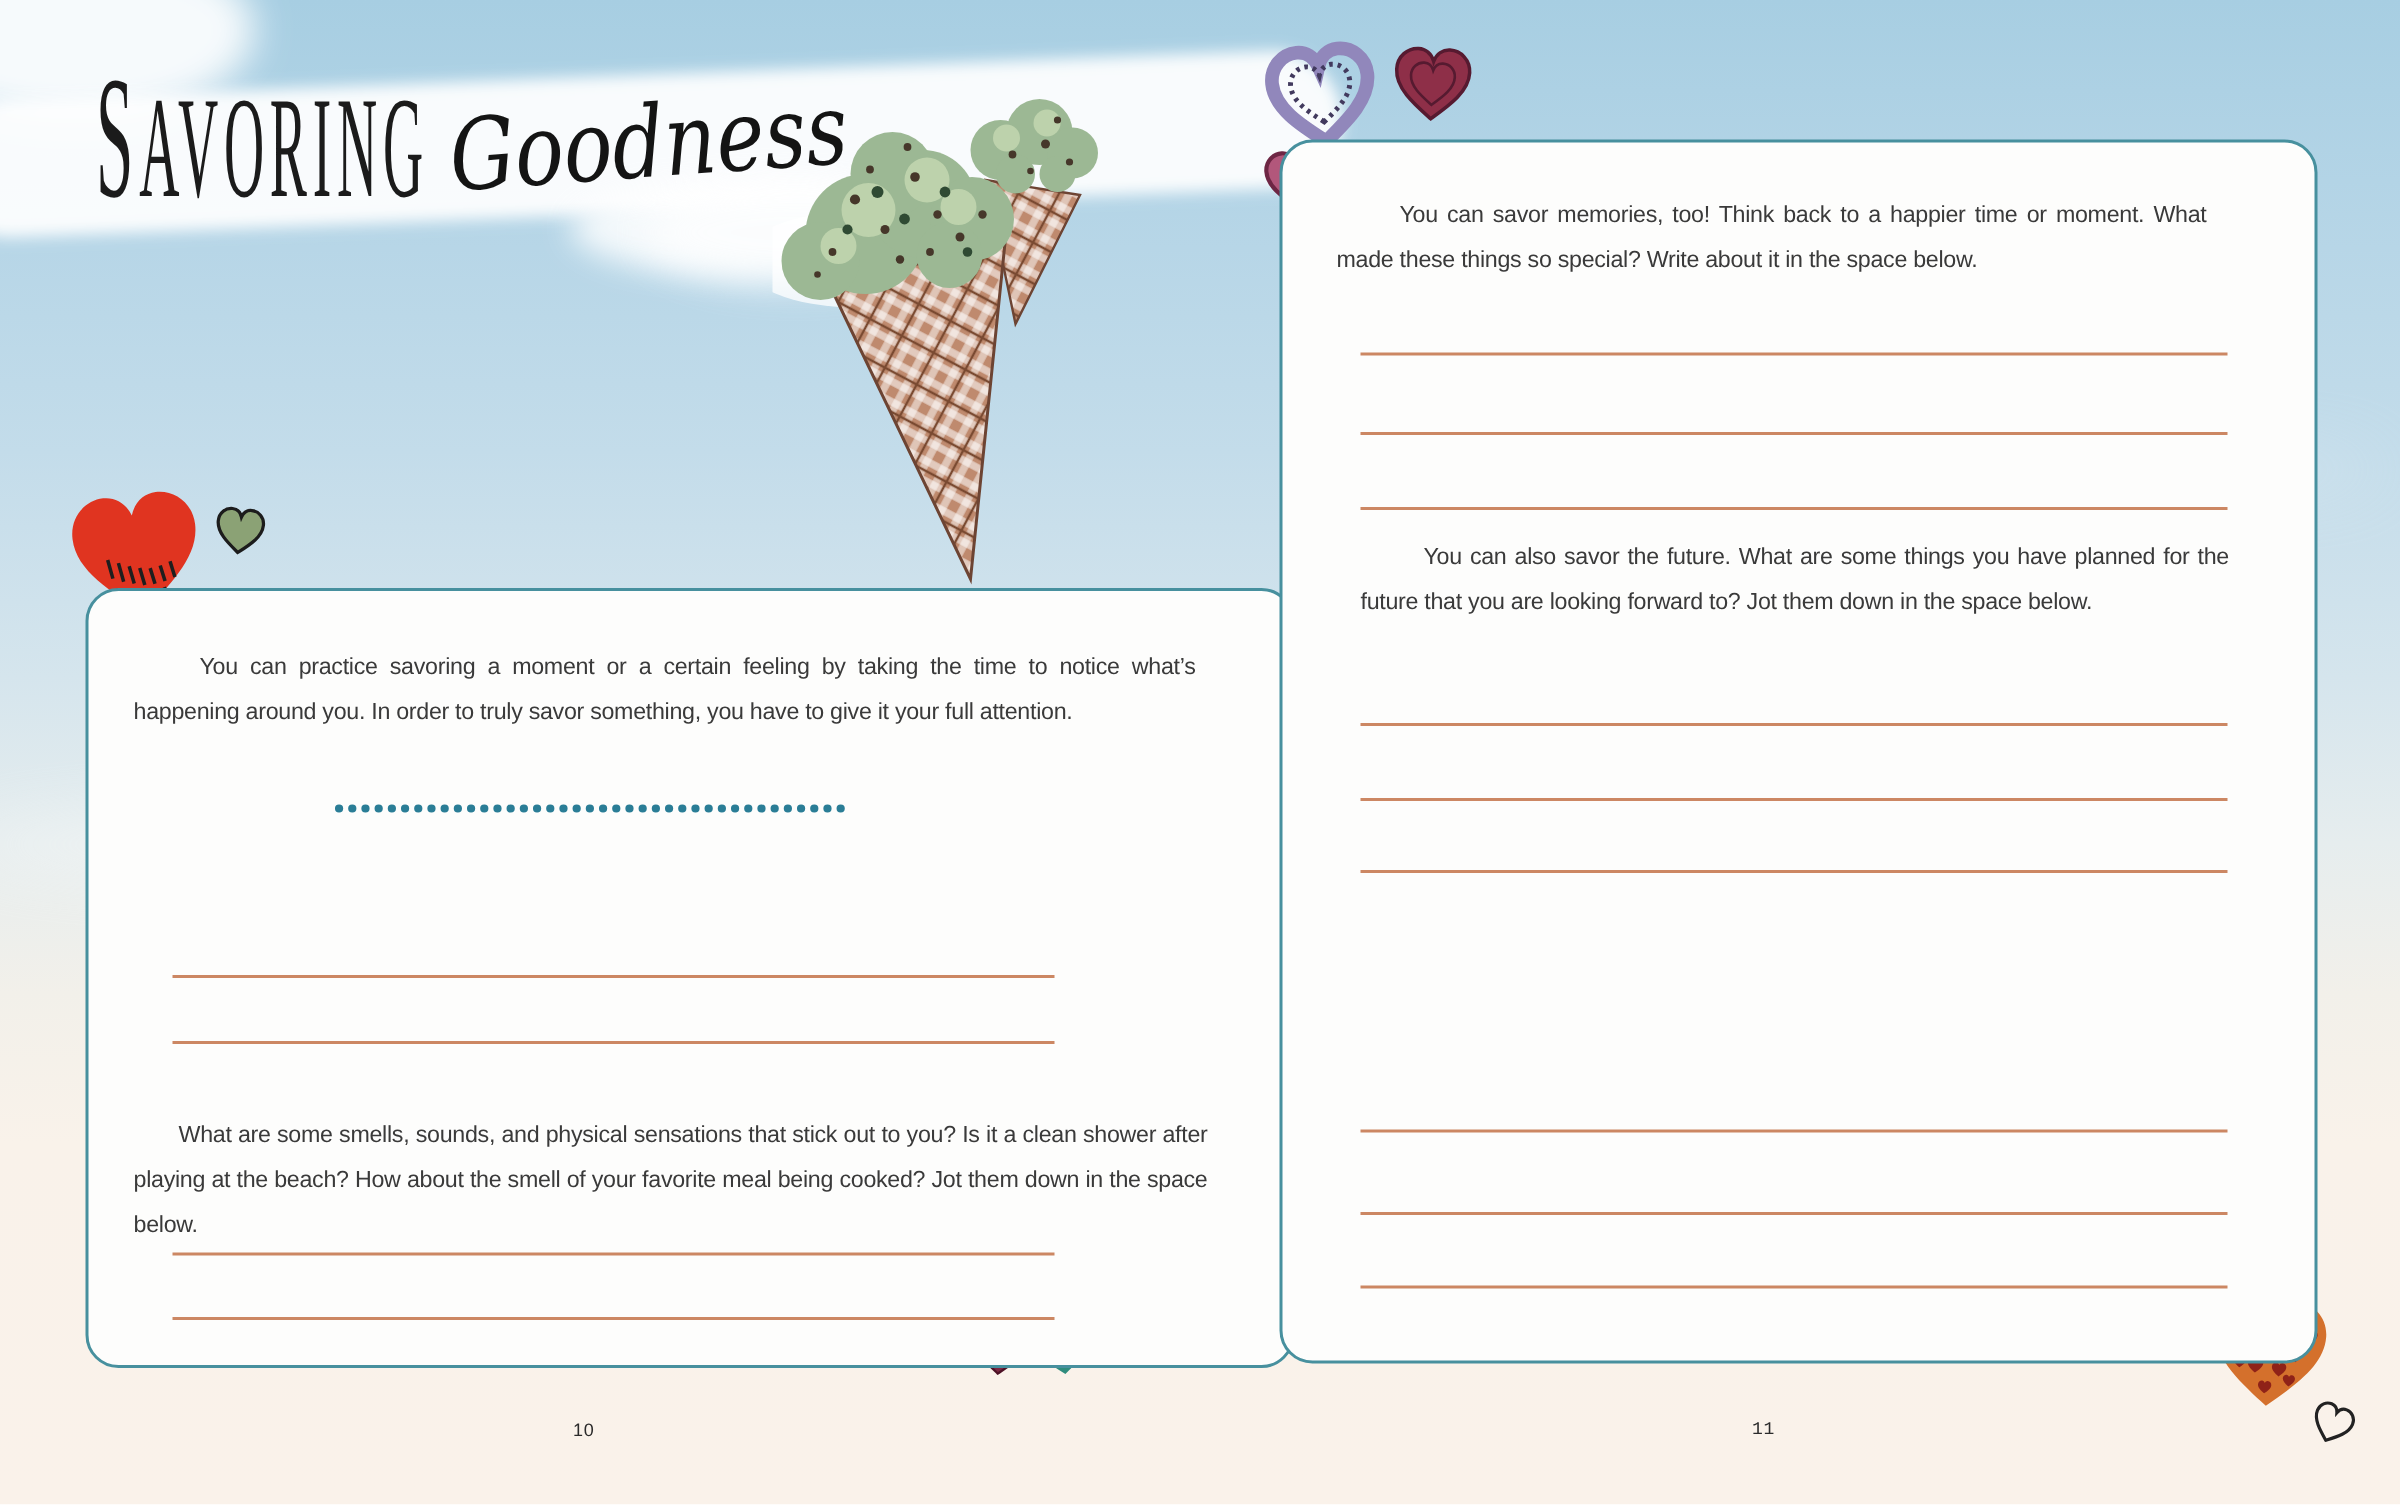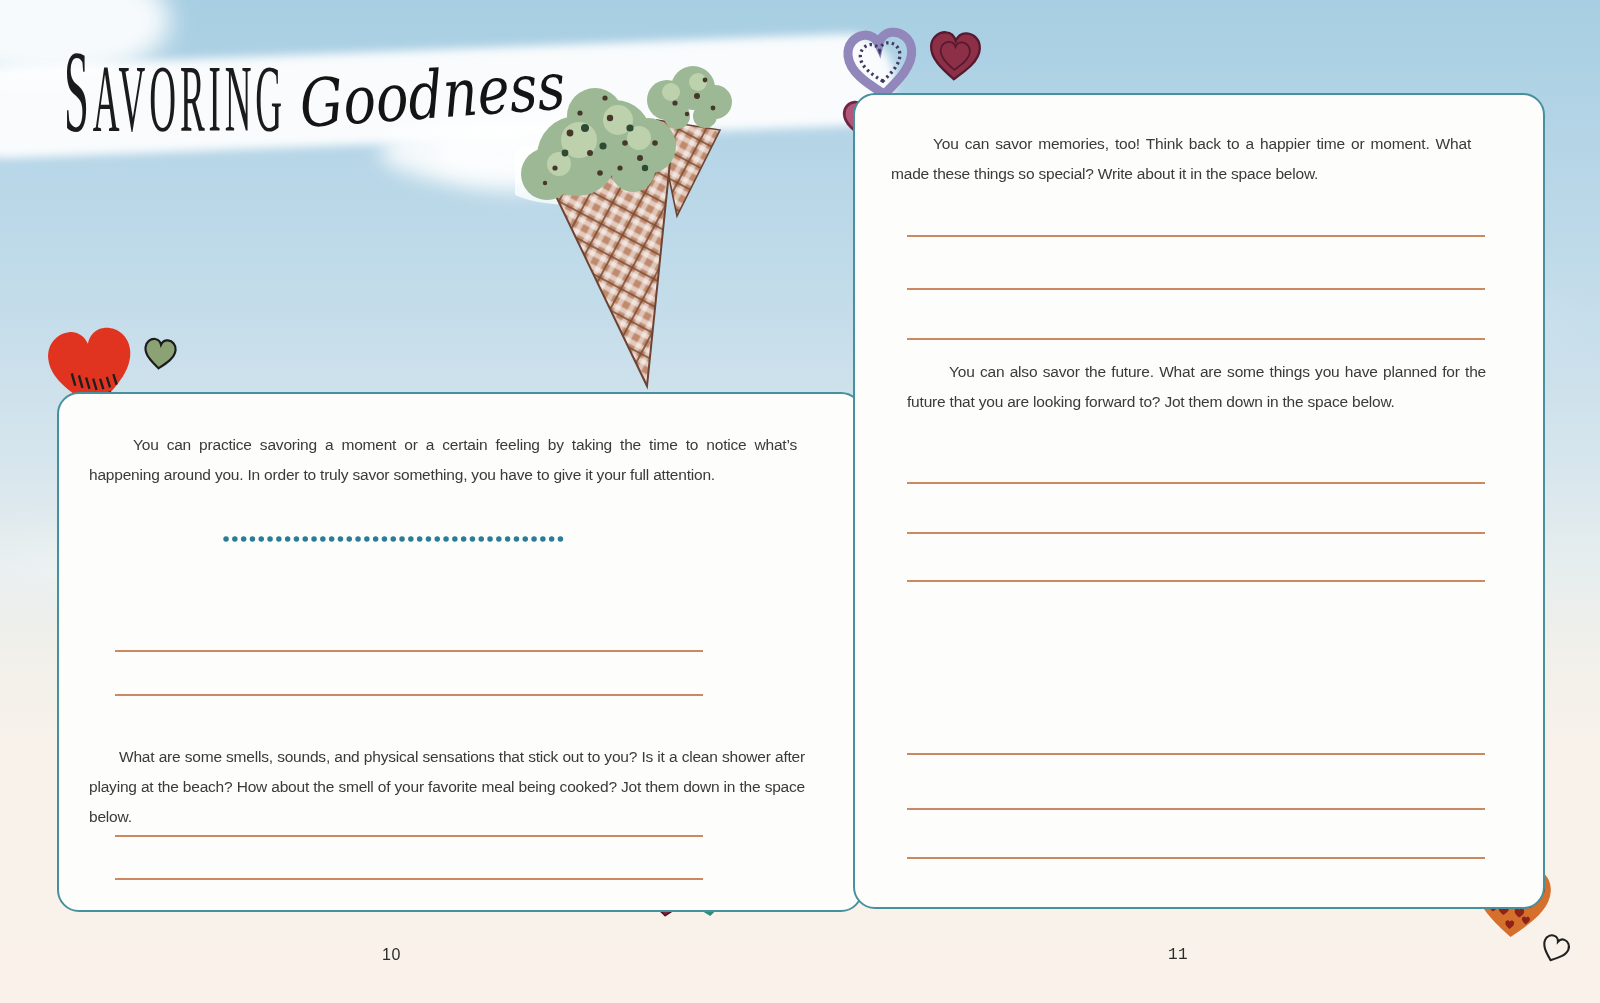--- a/index.html
+++ b/index.html
@@ -47,21 +47,21 @@
   .wline { position:absolute; height:0; border-bottom:2px solid #cc8763; }
   .panel-left  .wline { left:56px; width:588px; }
   .panel-right .wline { left:52px; width:578px; }
   .lw1{top:256px}.lw2{top:300px}.lw3{top:441px}.lw4{top:484px}
   .rw1{top:140px}.rw2{top:193px}.rw3{top:243px}
   .rw4{top:387px}.rw5{top:437px}.rw6{top:485px}
   .rw7{top:658px}.rw8{top:713px}.rw9{top:762px}
 
   .dots { position:absolute; left:163px; top:140px; width:350px; height:10px; }
 
-  .pagenum { position:absolute; margin:0; font-size:16px; letter-spacing:.5px; color:#2b2b2b; }
+  .pagenum { position:absolute; margin:0; font-size:12px; letter-spacing:.5px; color:#2b2b2b; }
   .pn-left  { left:382px;  top:946px; }
   .pn-right { left:1168px; top:946px;font-family:Liberation Mono, monospace; }
 
   .deco { position:absolute; pointer-events:none; }
 </style>
 </head>
 <body>
 
 <div class="stage">
 

